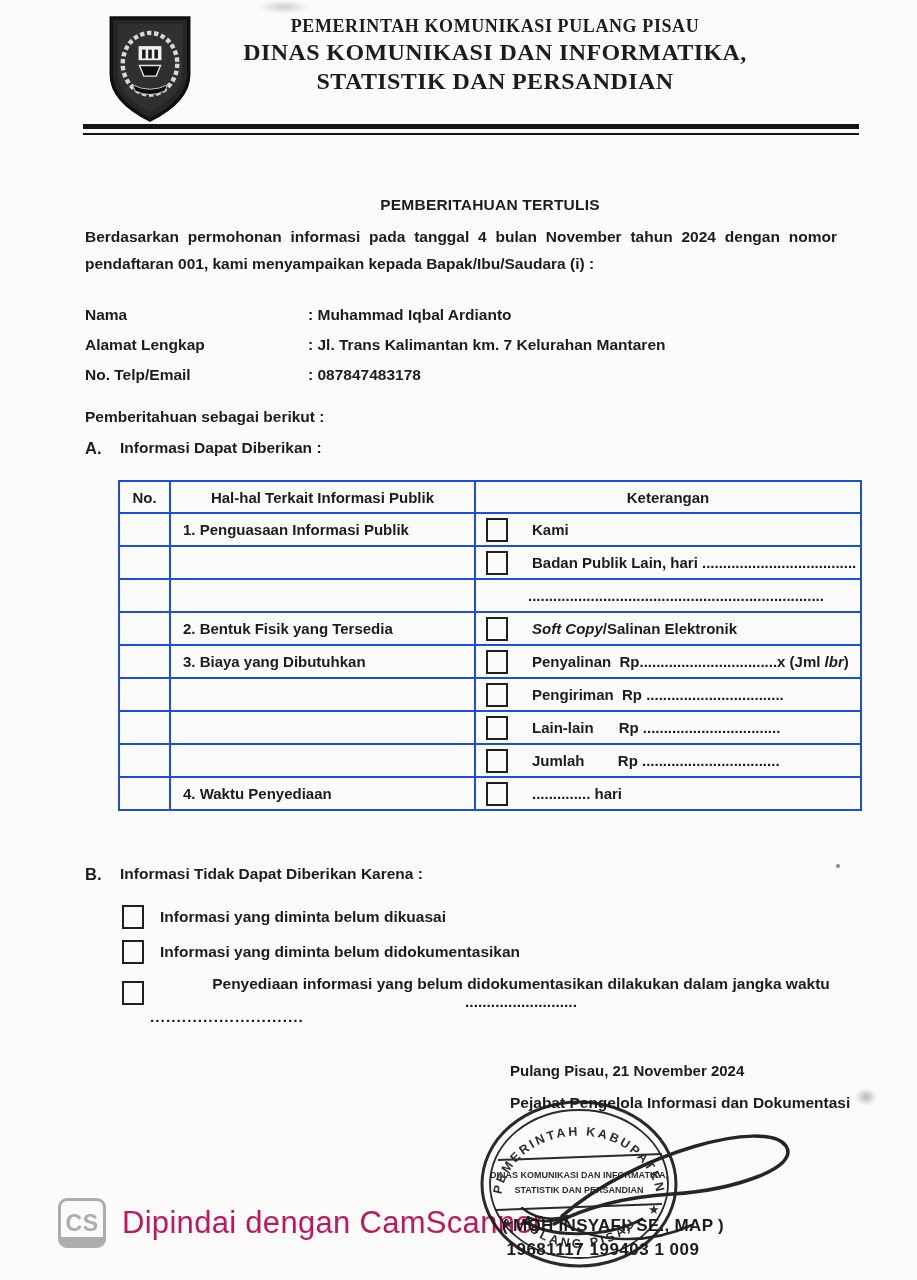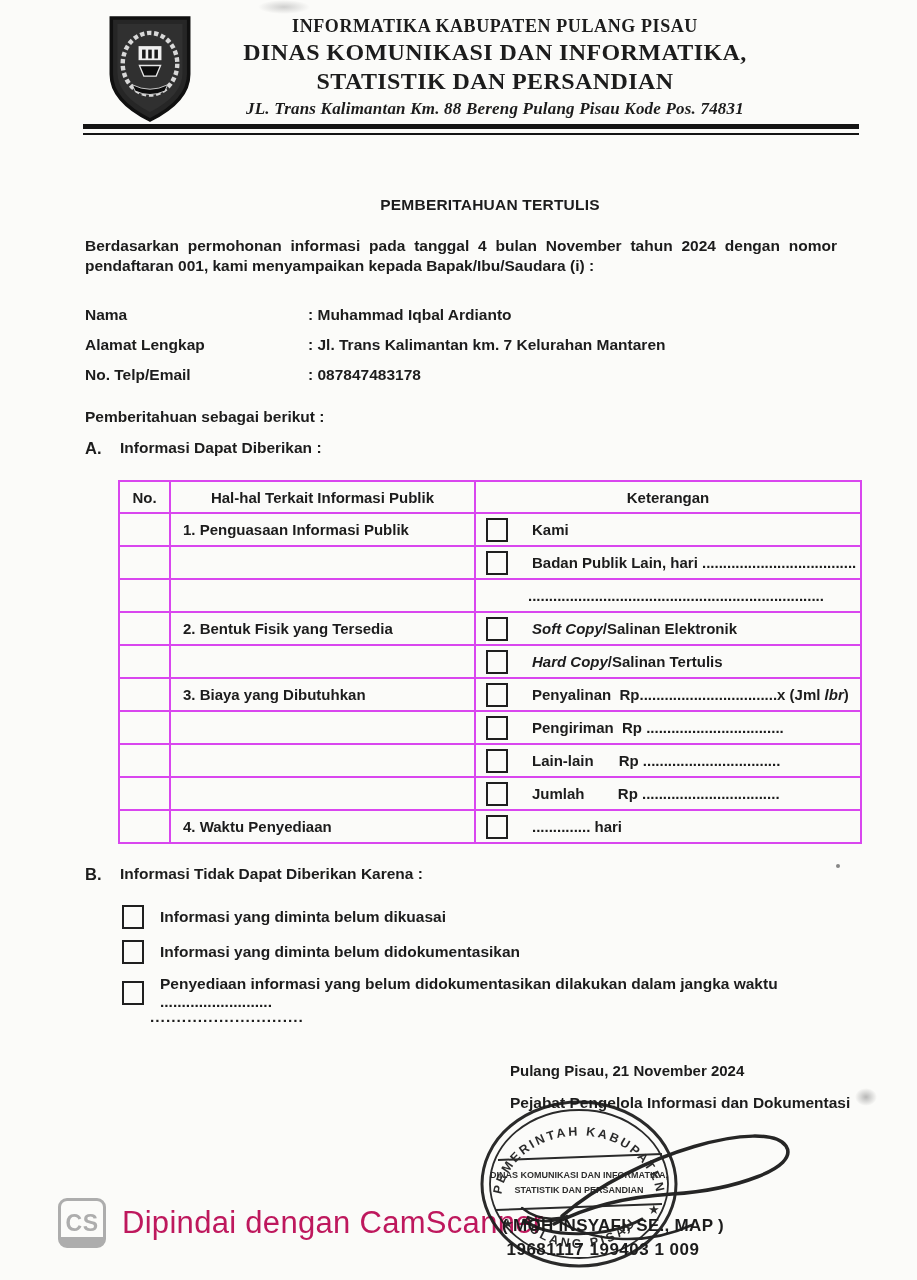--- a/index.html
+++ b/index.html
@@ -18,52 +18,52 @@
   .lh2{font-size:24px;letter-spacing:.4px;}
   .lh3{font-size:24px;letter-spacing:.4px;}
   .lh-addr{font-size:17px;font-style:italic;margin-top:3px;letter-spacing:.2px;}
   .logo-box{left:106px;top:14px;width:88px;height:110px;}
   .rule{left:83px;top:124px;width:776px;height:4px;
     border-top:5px solid #141414;border-bottom:2px solid #141414;}
 
   
   .doc-title{left:130px;top:196px;width:720px;text-align:center;
     font-weight:700;font-size:15.5px;letter-spacing:.2px;}
-  .intro{left:85px;top:236px;width:752px;font-size:15.5px;font-weight:600;
-    line-height:20px;text-align:justify;}
+  .intro{left:85px;top:223px;width:752px;font-size:15.5px;font-weight:600;
+    line-height:27px;text-align:justify;}
 
   
   .recipient{left:85px;top:306px;width:760px;}
   .rec-row{display:flex;margin-bottom:12px;font-size:15.5px;font-weight:600;}
   .rec-label{width:223px;flex:0 0 223px;}
   .rec-value{flex:1;}
 
   .notice-line{left:85px;top:408px;font-size:15.5px;font-weight:700;}
   .sec-head{font-size:15.5px;font-weight:700;display:flex;}
   .sec-a{left:85px;top:439px;width:760px;}
   .sec-letter{width:35px;flex:0 0 35px;font-size:16.5px;}
 
   
   .info-table{left:118px;top:480px;width:744px;border-collapse:collapse;table-layout:fixed;}
-  .info-table th,.info-table td{border:2px solid #d946ef;padding:0;vertical-align:middle;}
+  .info-table th,.info-table td{border:2px solid #1d4ed8;padding:0;vertical-align:middle;}
   .info-table th{height:30px;font-size:15px;font-weight:700;text-align:center;}
   .info-table td{height:31px;font-size:15px;font-weight:600;}
   .c-no{width:49px;}
   .c-item{width:303px;padding-left:12px!important;}
   .c-ket{width:384px;}
   .ketwrap{display:flex;align-items:center;padding-left:10px;}
   .cb{display:inline-block;width:18px;height:20px;border:2.5px solid #1f1f1f;
       flex:0 0 18px;background:transparent;}
   .cb-space{display:inline-block;width:18px;flex:0 0 18px;}
   .ket-label{margin-left:24px;white-space:pre-wrap;}
   .it{font-style:italic;}
 
   
   .sec-b{left:85px;top:865px;width:790px;}
-  .b-items{left:122px;top:905px;width:760px;}
+  .b-items{left:122px;top:905px;width:760px;text-align:center;}
   .b-item{display:flex;align-items:center;margin-bottom:11px;font-size:15.5px;font-weight:600;}
   .b-item .cb{margin-right:16px;}
   .b-cont{left:150px;top:1008px;font-size:15.5px;font-weight:700;letter-spacing:1px;}
 
   
   .sig-date{left:510px;top:1062px;font-size:15px;font-weight:700;}
   .sig-role{left:510px;top:1094px;font-size:15.5px;font-weight:700;z-index:2;}
   .stamp-wrap{left:466px;top:1092px;width:330px;height:186px;z-index:3;opacity:.93;}
   .sig-name{left:478px;top:1216px;width:270px;text-align:center;
     font-size:17px;font-weight:700;z-index:4;letter-spacing:.3px;}
@@ -101,24 +101,23 @@
     <rect x="37" y="36" width="26" height="16" fill="#efefef"></rect>
     <rect x="41" y="40" width="4" height="10" fill="#1a1a1a"></rect>
     <rect x="48" y="40" width="4" height="10" fill="#1a1a1a"></rect>
     <rect x="55" y="40" width="4" height="10" fill="#1a1a1a"></rect>
     <path d="M38 58 h24 l-5 12 h-14 z" fill="#0d0d0d" stroke="#e8e8e8" stroke-width="1.5"></path>
     <path d="M30 80 q20 10 40 0 l-3 7 q-17 8 -34 0 z" fill="#0d0d0d" stroke="#dcdcdc" stroke-width="1"></path>
   </svg>
 </div>
 
 <div class="abs letterhead-text">
-  <div class="lh1">INFORMATIKA KABUPATEN PULANG PISAU</div>
+  <div class="lh1">PEMERINTAH KOMUNIKASI PULANG PISAU</div>
   <div class="lh2">DINAS KOMUNIKASI DAN INFORMATIKA,</div>
   <div class="lh3">STATISTIK DAN PERSANDIAN</div>
-  <div class="lh-addr">JL. Trans Kalimantan Km. 88 Bereng Pulang Pisau Kode Pos. 74831</div>
 </div>
 <div class="abs rule"></div>
 
 <div class="abs doc-title">PEMBERITAHUAN TERTULIS</div>
 <div class="abs intro">Berdasarkan permohonan informasi pada tanggal 4 bulan November tahun 2024 dengan nomor pendaftaran 001, kami menyampaikan kepada Bapak/Ibu/Saudara (i) :</div>
 
 <div class="abs recipient">
     <div class="rec-row">
       <span class="rec-label">Nama</span>
       <span class="rec-value">: Muhammad Iqbal Ardianto</span>
@@ -179,30 +178,20 @@
           </div>
         </td>
       </tr>
       <tr>
         <td class="c-no"></td>
         <td class="c-item">2. Bentuk Fisik yang Tersedia</td>
         <td class="c-ket">
           <div class="ketwrap">
             <span class="cb"></span>
             <span class="ket-label"><span class="it">Soft Copy</span><span>/Salinan Elektronik</span></span>
-          </div>
-        </td>
-      </tr>
-      <tr>
-        <td class="c-no"></td>
-        <td class="c-item"></td>
-        <td class="c-ket">
-          <div class="ketwrap">
-            <span class="cb"></span>
-            <span class="ket-label"><span class="it">Hard Copy</span><span>/Salinan Tertulis</span></span>
           </div>
         </td>
       </tr>
       <tr>
         <td class="c-no"></td>
         <td class="c-item">3. Biaya yang Dibutuhkan</td>
         <td class="c-ket">
           <div class="ketwrap">
             <span class="cb"></span>
             <span class="ket-label"><span>Penyalinan  Rp.................................x (Jml </span><span class="it">lbr</span><span>)</span></span>

